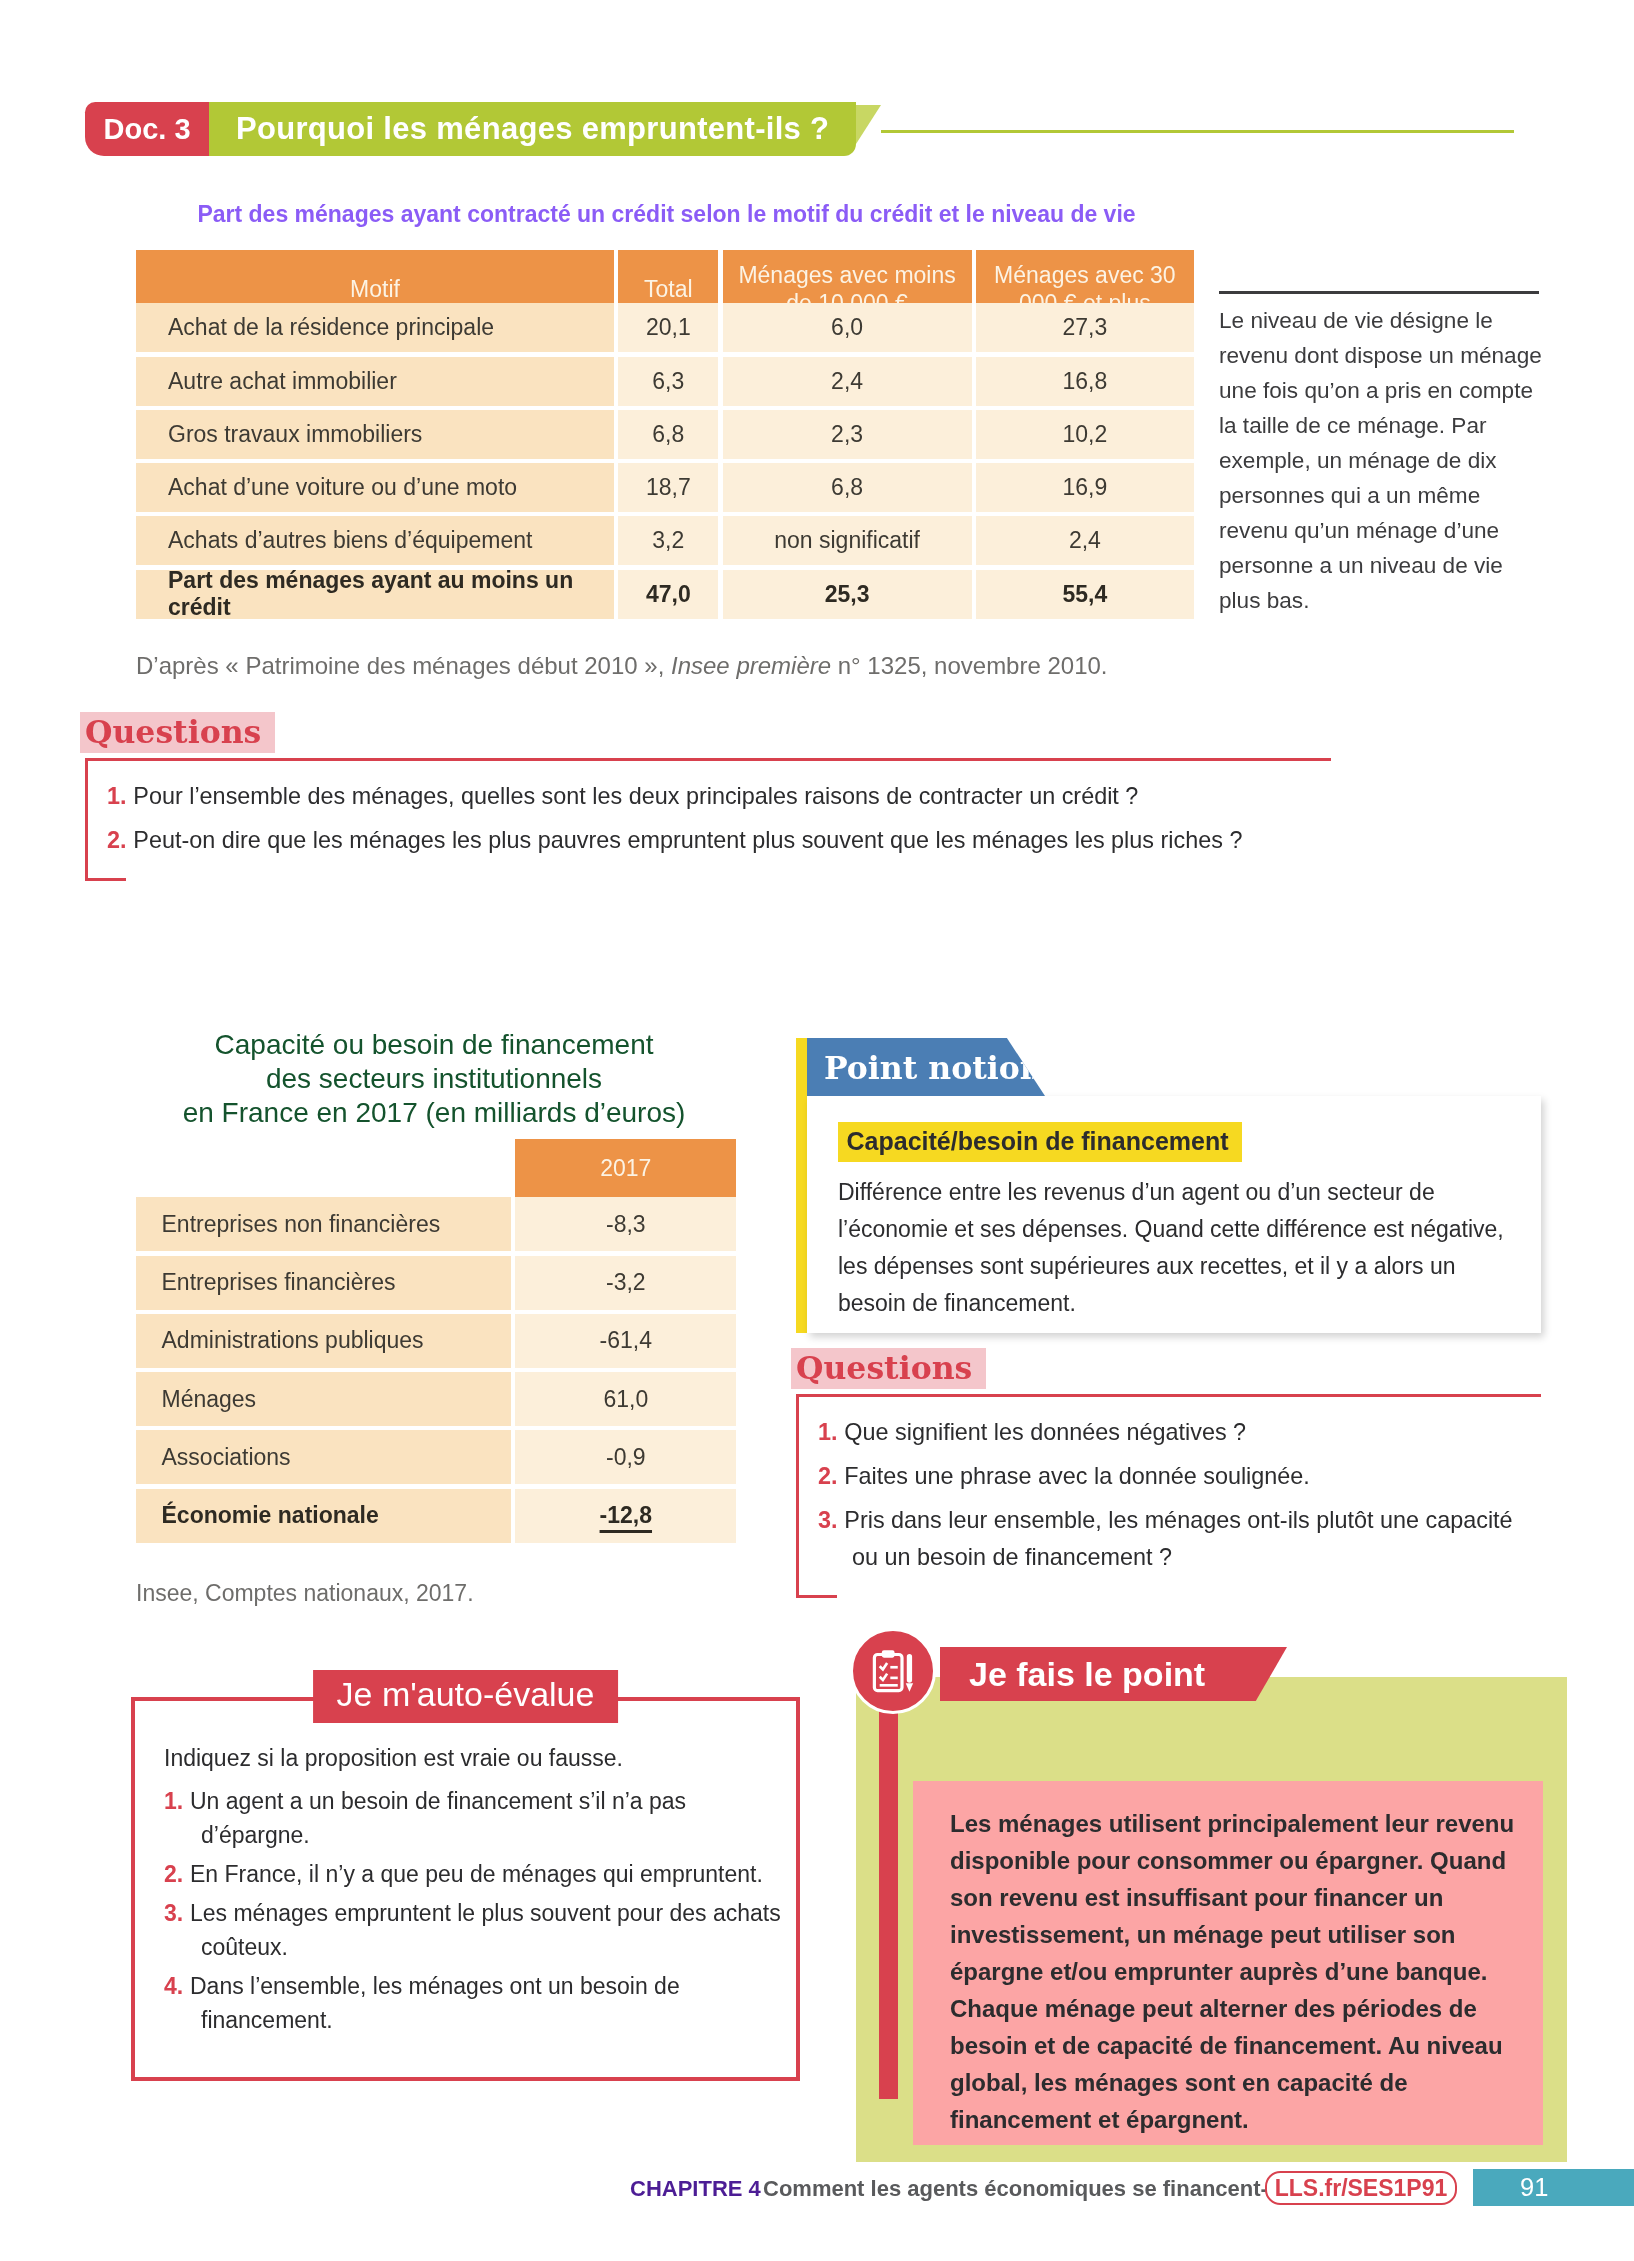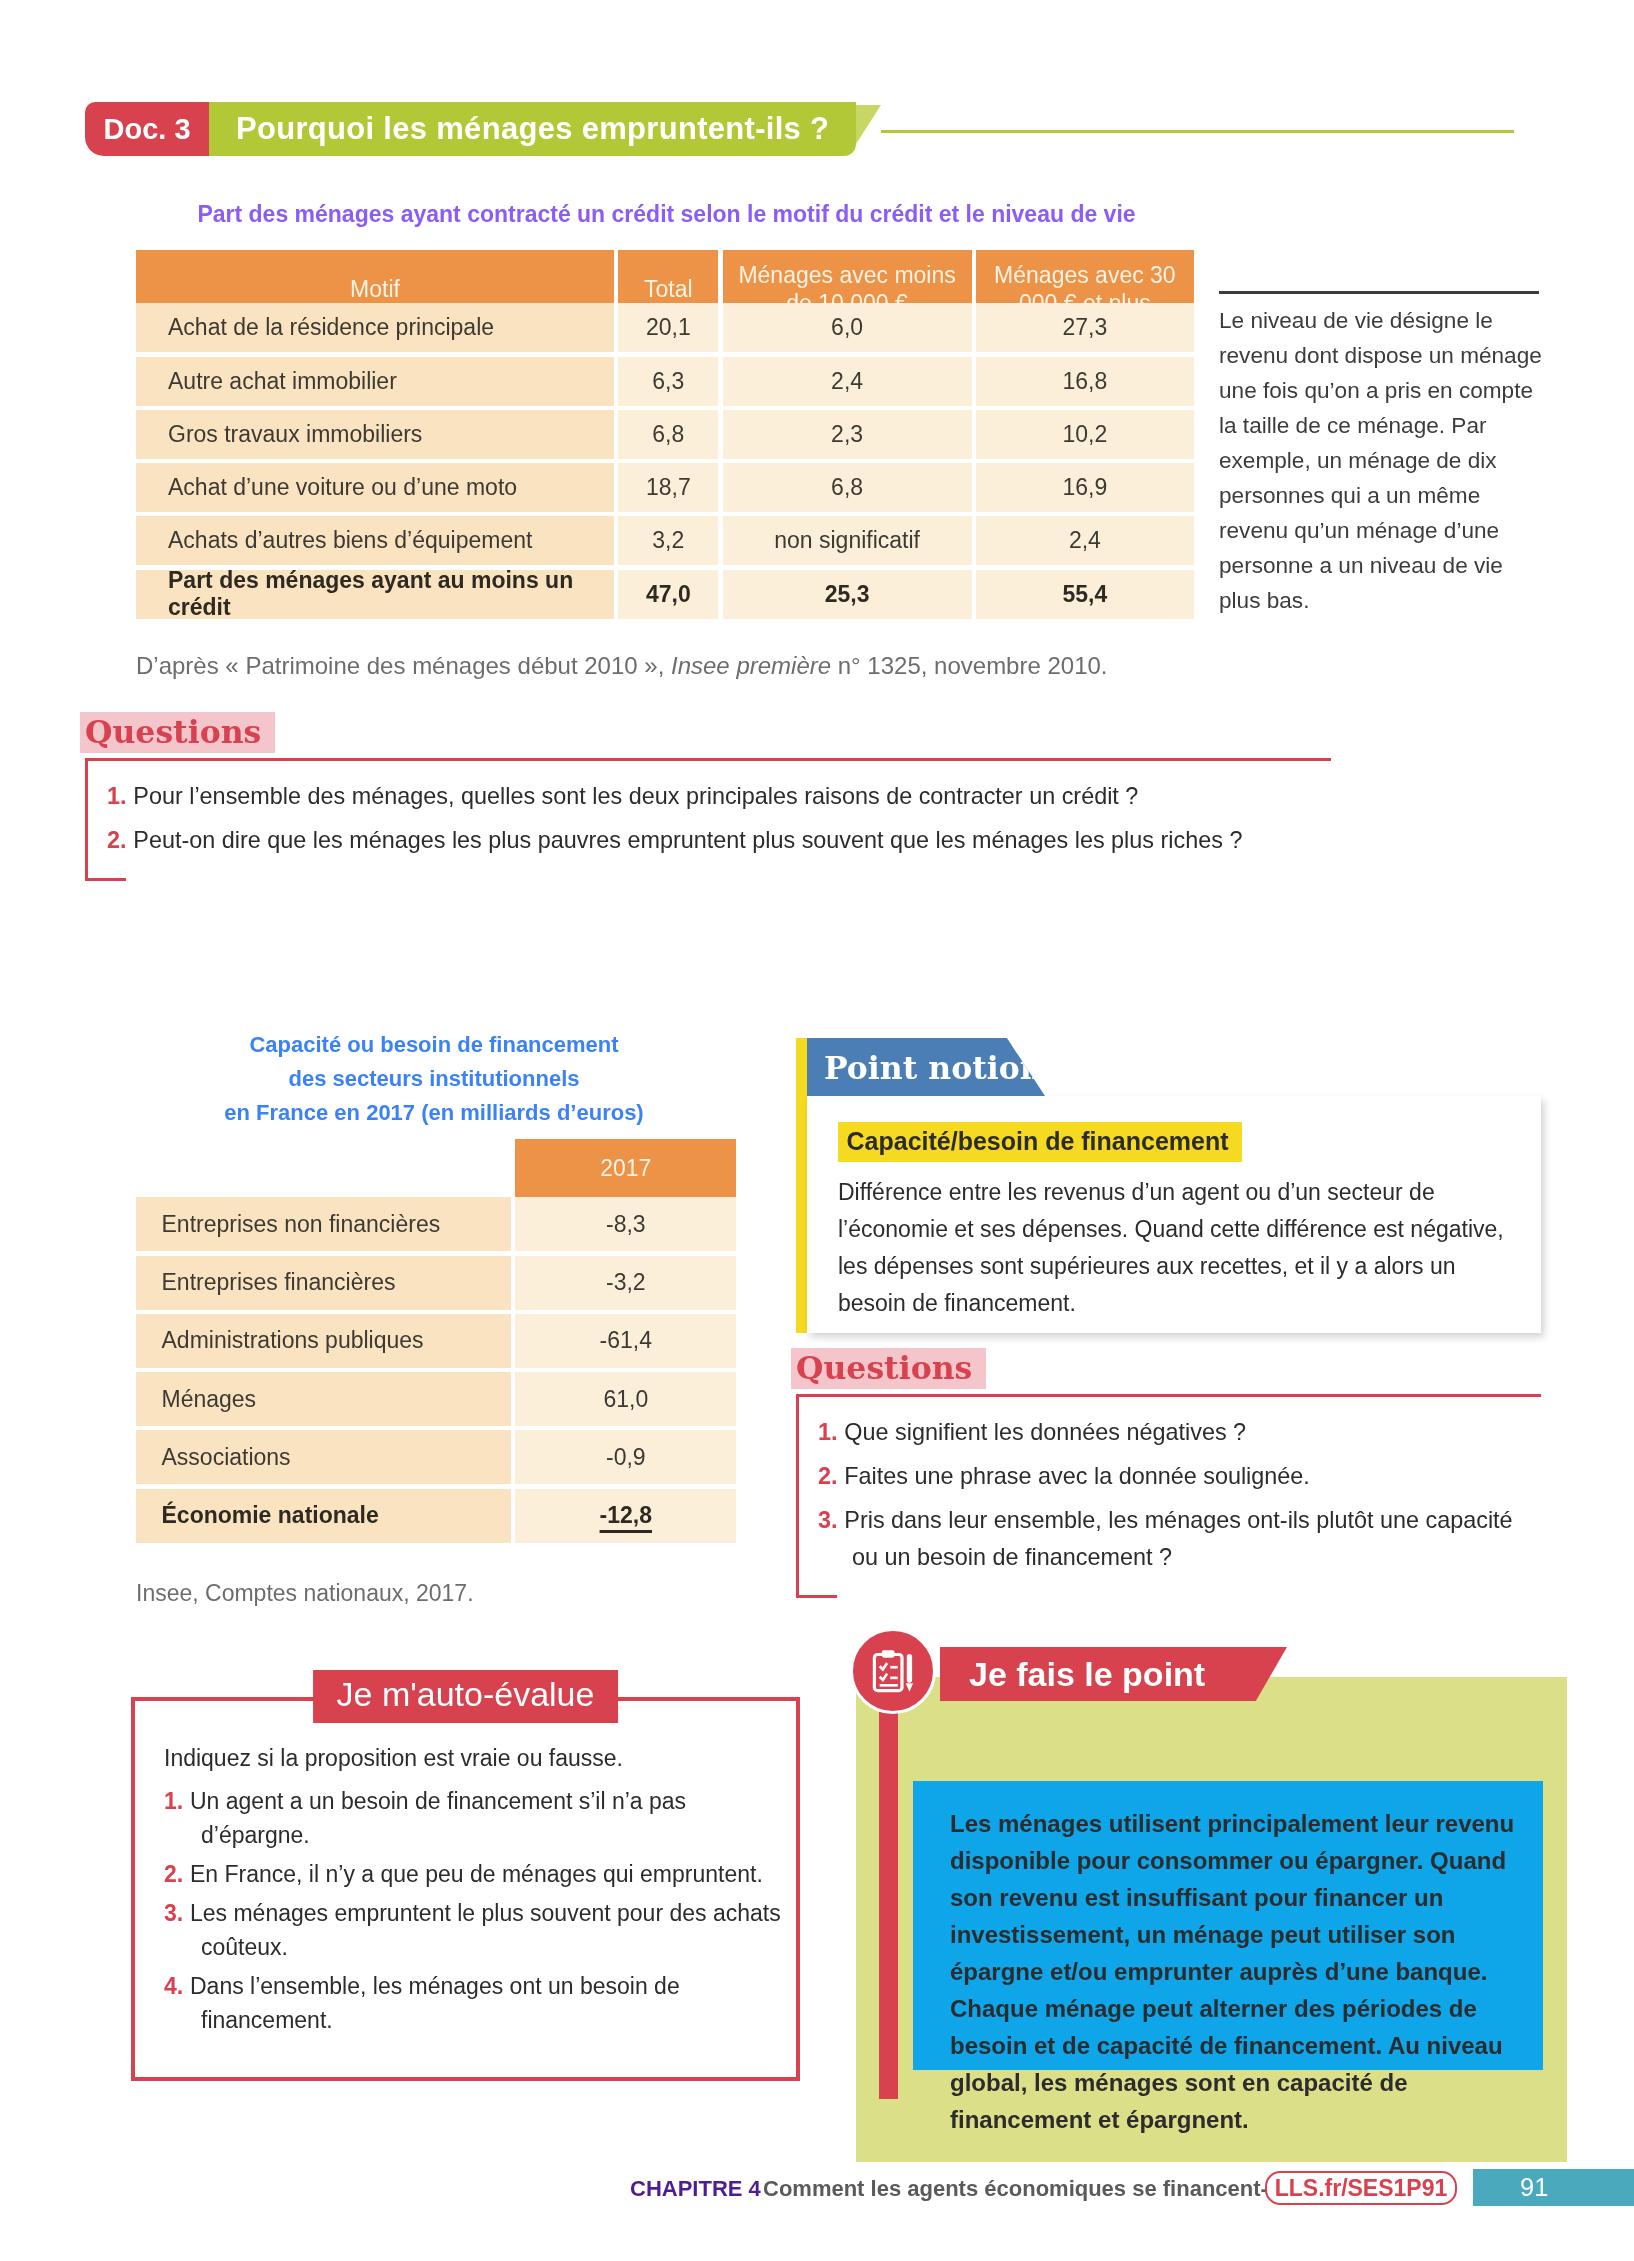--- a/index.html
+++ b/index.html
@@ -38,21 +38,21 @@
   .q-title{display:inline-block;font-family:"DejaVu Serif",serif;font-weight:700;font-size:31.5px;
            color:#d8414e;background:#f4c6cb;padding:0.9px 13.6px 3.4px 5.1px;margin:0 0 5.1px -5.1px;}
   .q-frame{border-top:3.4px solid #d8414e;border-left:3.4px solid #d8414e;position:relative;
            padding:10.2px 0 12px 19px;}
   .q-frame::after{content:"";position:absolute;left:-3.4px;bottom:-3.4px;width:41px;height:3.4px;background:#d8414e;}
   .q-item{font-size:23.4px;line-height:37px;color:#2c2c2e;margin:6.8px 0;padding-left:34px;text-indent:-34px;}
   .q-num{color:#d8414e;font-weight:700;margin-right:6.8px;}
 
   
   .t2-title{position:absolute;left:136px;top:1028px;width:596px;text-align:center;
-            font-weight:700;font-size:22px;line-height:34px;color:#3b82f6;}
+            font-weight:400;font-size:28px;line-height:34px;color:#14532d;}
   .t2{position:absolute;left:136px;top:1139px;display:grid;gap:4.3px;
       grid-template-columns:375px 221px;grid-auto-rows:54px;}
   .t2 .spacer{grid-row:1;height:59px;background:transparent;}
   .t2 .head{grid-row:1;height:59px;background:#ed9347;color:#fcf3e4;font-size:23px;
             display:flex;align-items:center;justify-content:center;}
   .t2 .cell{height:54px;}
   .t2 .cell.label{padding-left:25.5px;}
   .t2 .cell.val.uline{text-decoration:underline;text-decoration-thickness:2.6px;text-underline-offset:6.8px;}
   .t2-source{position:absolute;left:136px;top:1580px;font-size:23px;color:#6e6d6b;}
 
@@ -78,21 +78,21 @@
   .auto-items .q-item{font-size:23px;line-height:34px;margin:5.1px 0;padding-left:37px;text-indent:-37px;}
 
   
   .flp-olive{position:absolute;left:856px;top:1677px;width:711px;height:485px;background:#dbdf88;}
   .flp-bar{position:absolute;left:879px;top:1696px;width:19px;height:403px;background:#d8414e;}
   .flp-banner{position:absolute;left:940px;top:1647px;width:347px;height:54px;background:#d8414e;
               color:#fff;font-weight:700;font-size:34px;display:flex;align-items:center;
               padding-left:29px;box-sizing:border-box;clip-path:polygon(0 0,100% 0,91% 100%,0 100%);}
   .flp-icon{position:absolute;left:850px;top:1628px;width:80px;height:80px;border-radius:50%;
             background:#d8414e;border:3.4px solid #fff;display:flex;align-items:center;justify-content:center;}
-  .flp-box{position:absolute;left:913px;top:1781px;width:630px;height:289px;background:#0ea5e9;box-sizing:border-box;
+  .flp-box{position:absolute;left:913px;top:1781px;width:630px;height:364px;background:#fca5a5;box-sizing:border-box;
            padding:24px 22px 0 37px;font-size:24px;font-weight:700;line-height:37px;color:#2c2c2e;}
 
   
   .f-chap{position:absolute;left:630px;top:2176px;font-size:22px;font-weight:700;color:#4c1d95;}
   .f-title{position:absolute;left:763px;top:2176px;font-size:22px;font-weight:700;color:#595a5c;}
   .f-link{position:absolute;left:1265px;top:2171px;width:192px;height:34px;border:2.6px solid #d8414e;
           border-radius:15.3px;color:#d8414e;font-weight:700;font-size:23px;
           display:flex;align-items:center;justify-content:center;box-sizing:border-box;background:#fff;}
   .f-page{position:absolute;left:1473px;top:2169px;width:162px;height:37px;background:#4aa9bd;
           color:#fff;font-size:25.5px;display:flex;align-items:center;padding-left:47px;box-sizing:border-box;}

